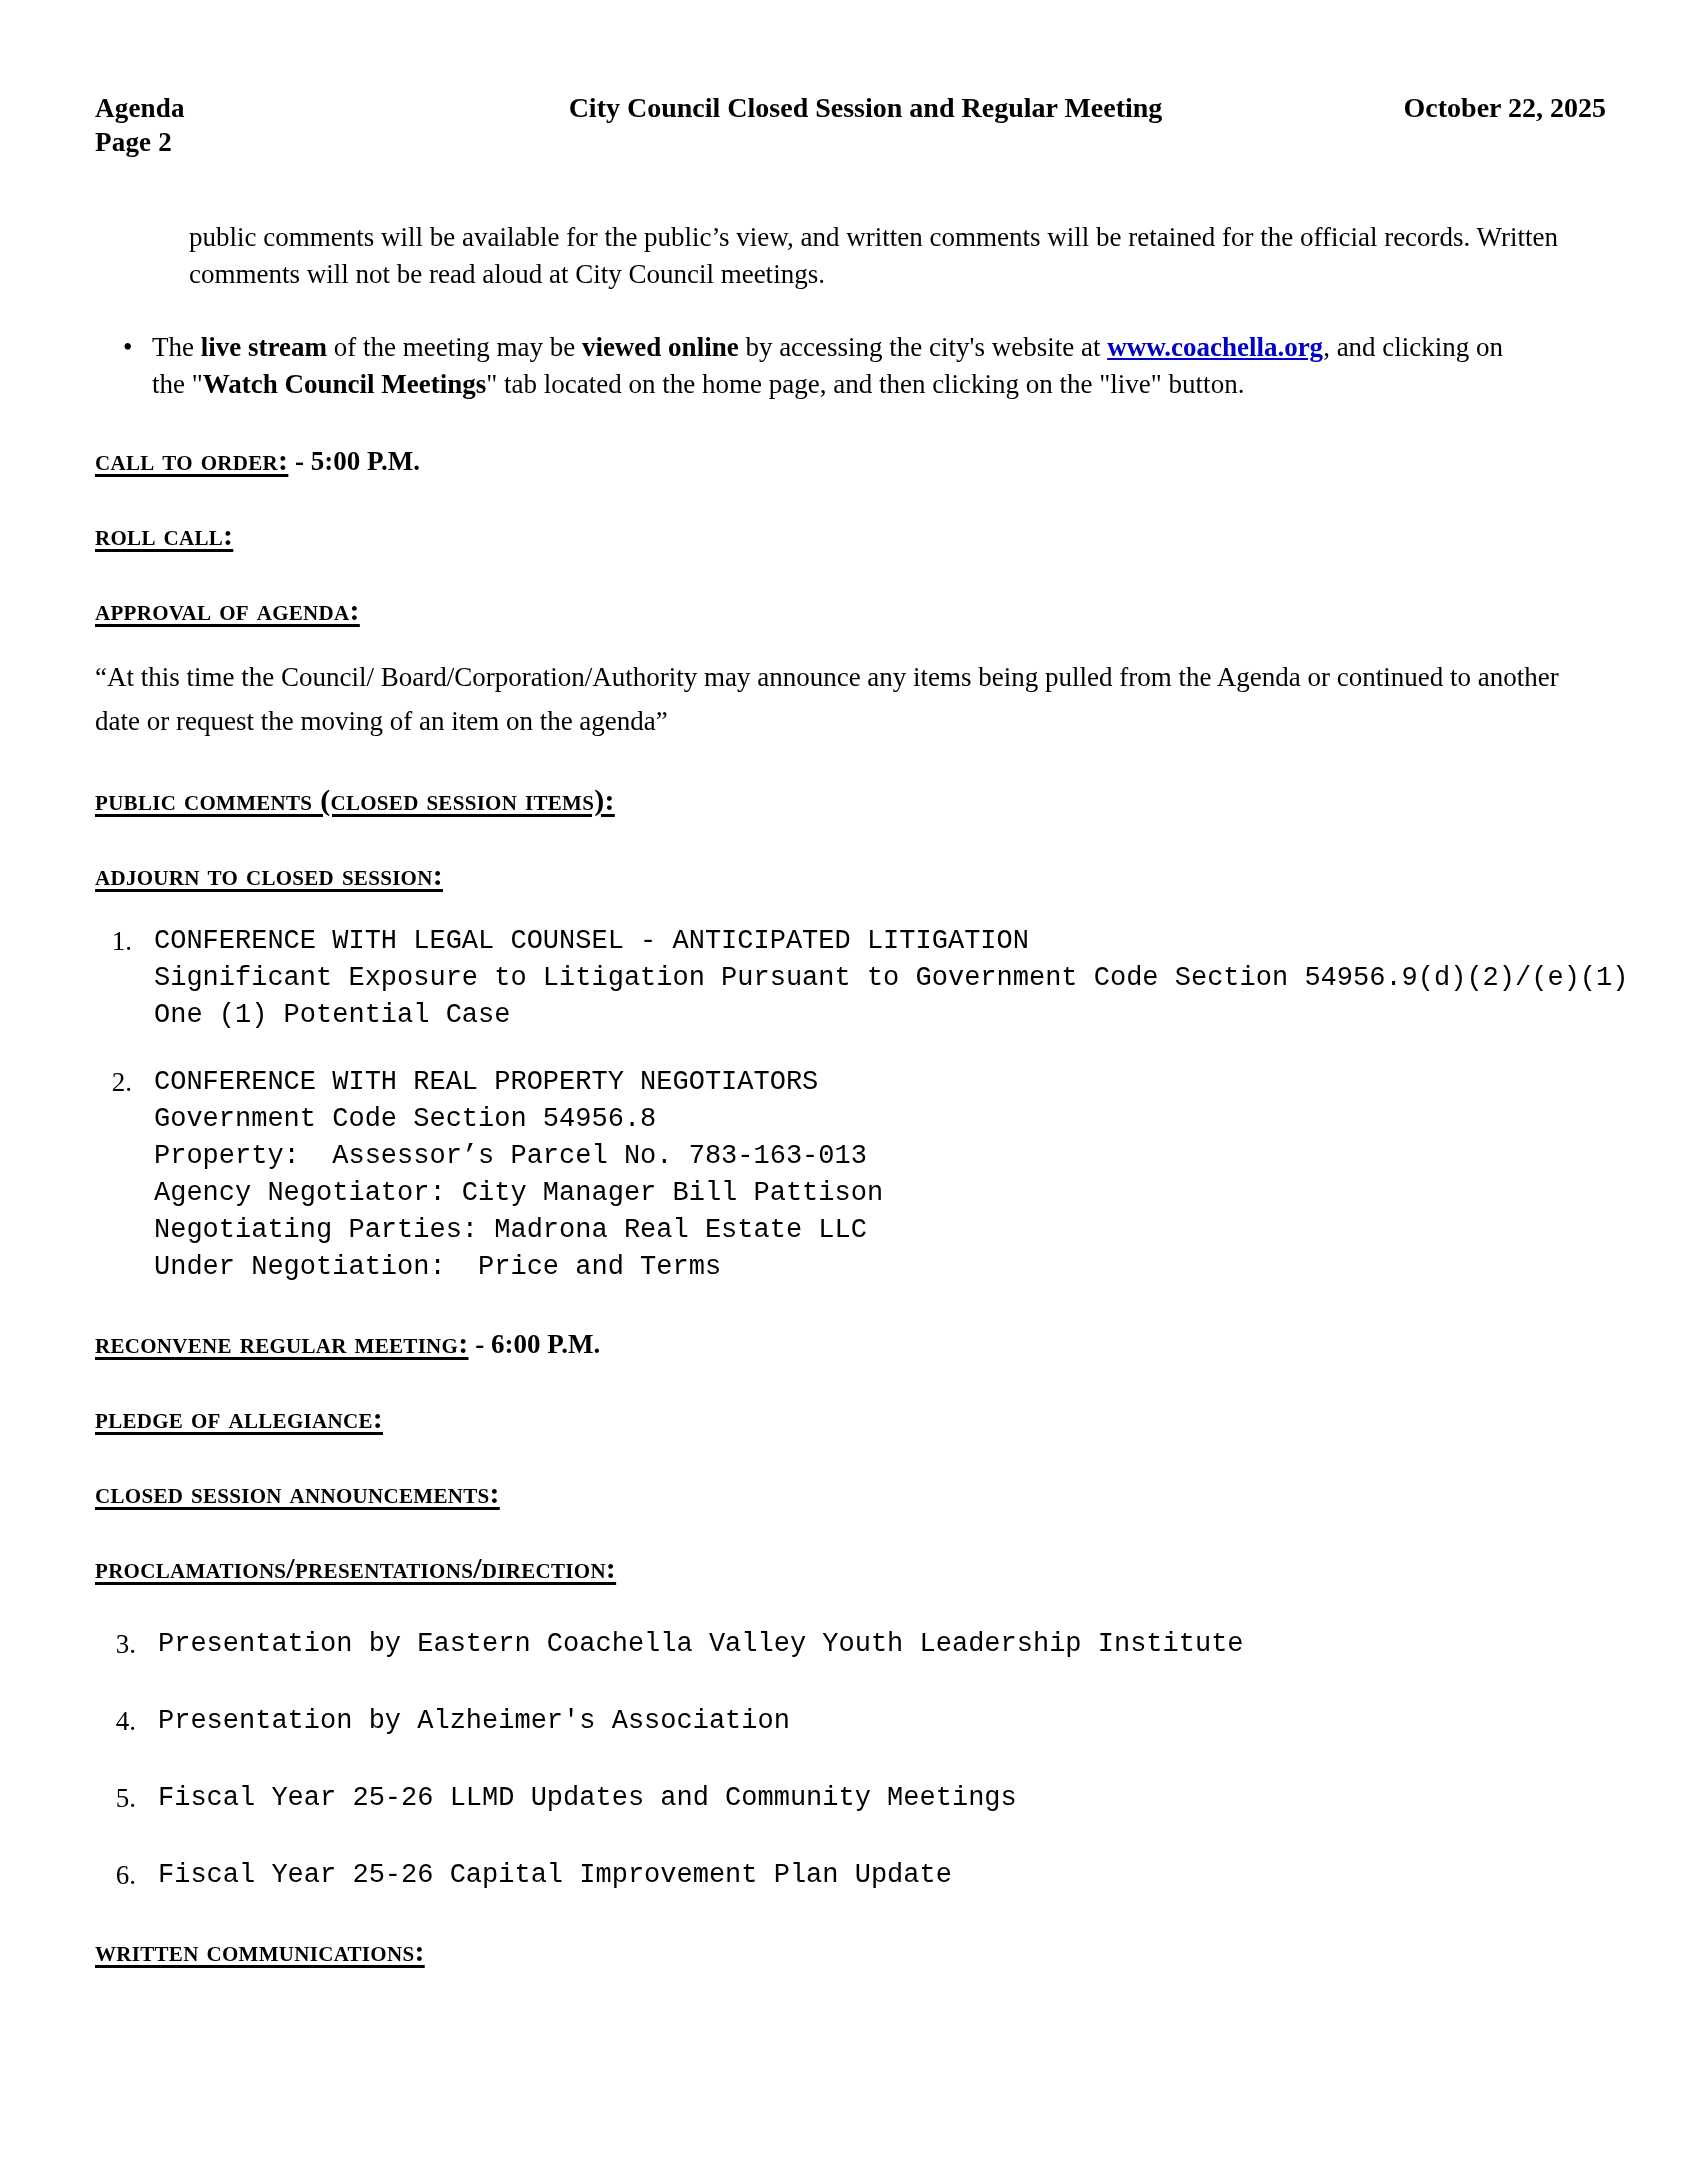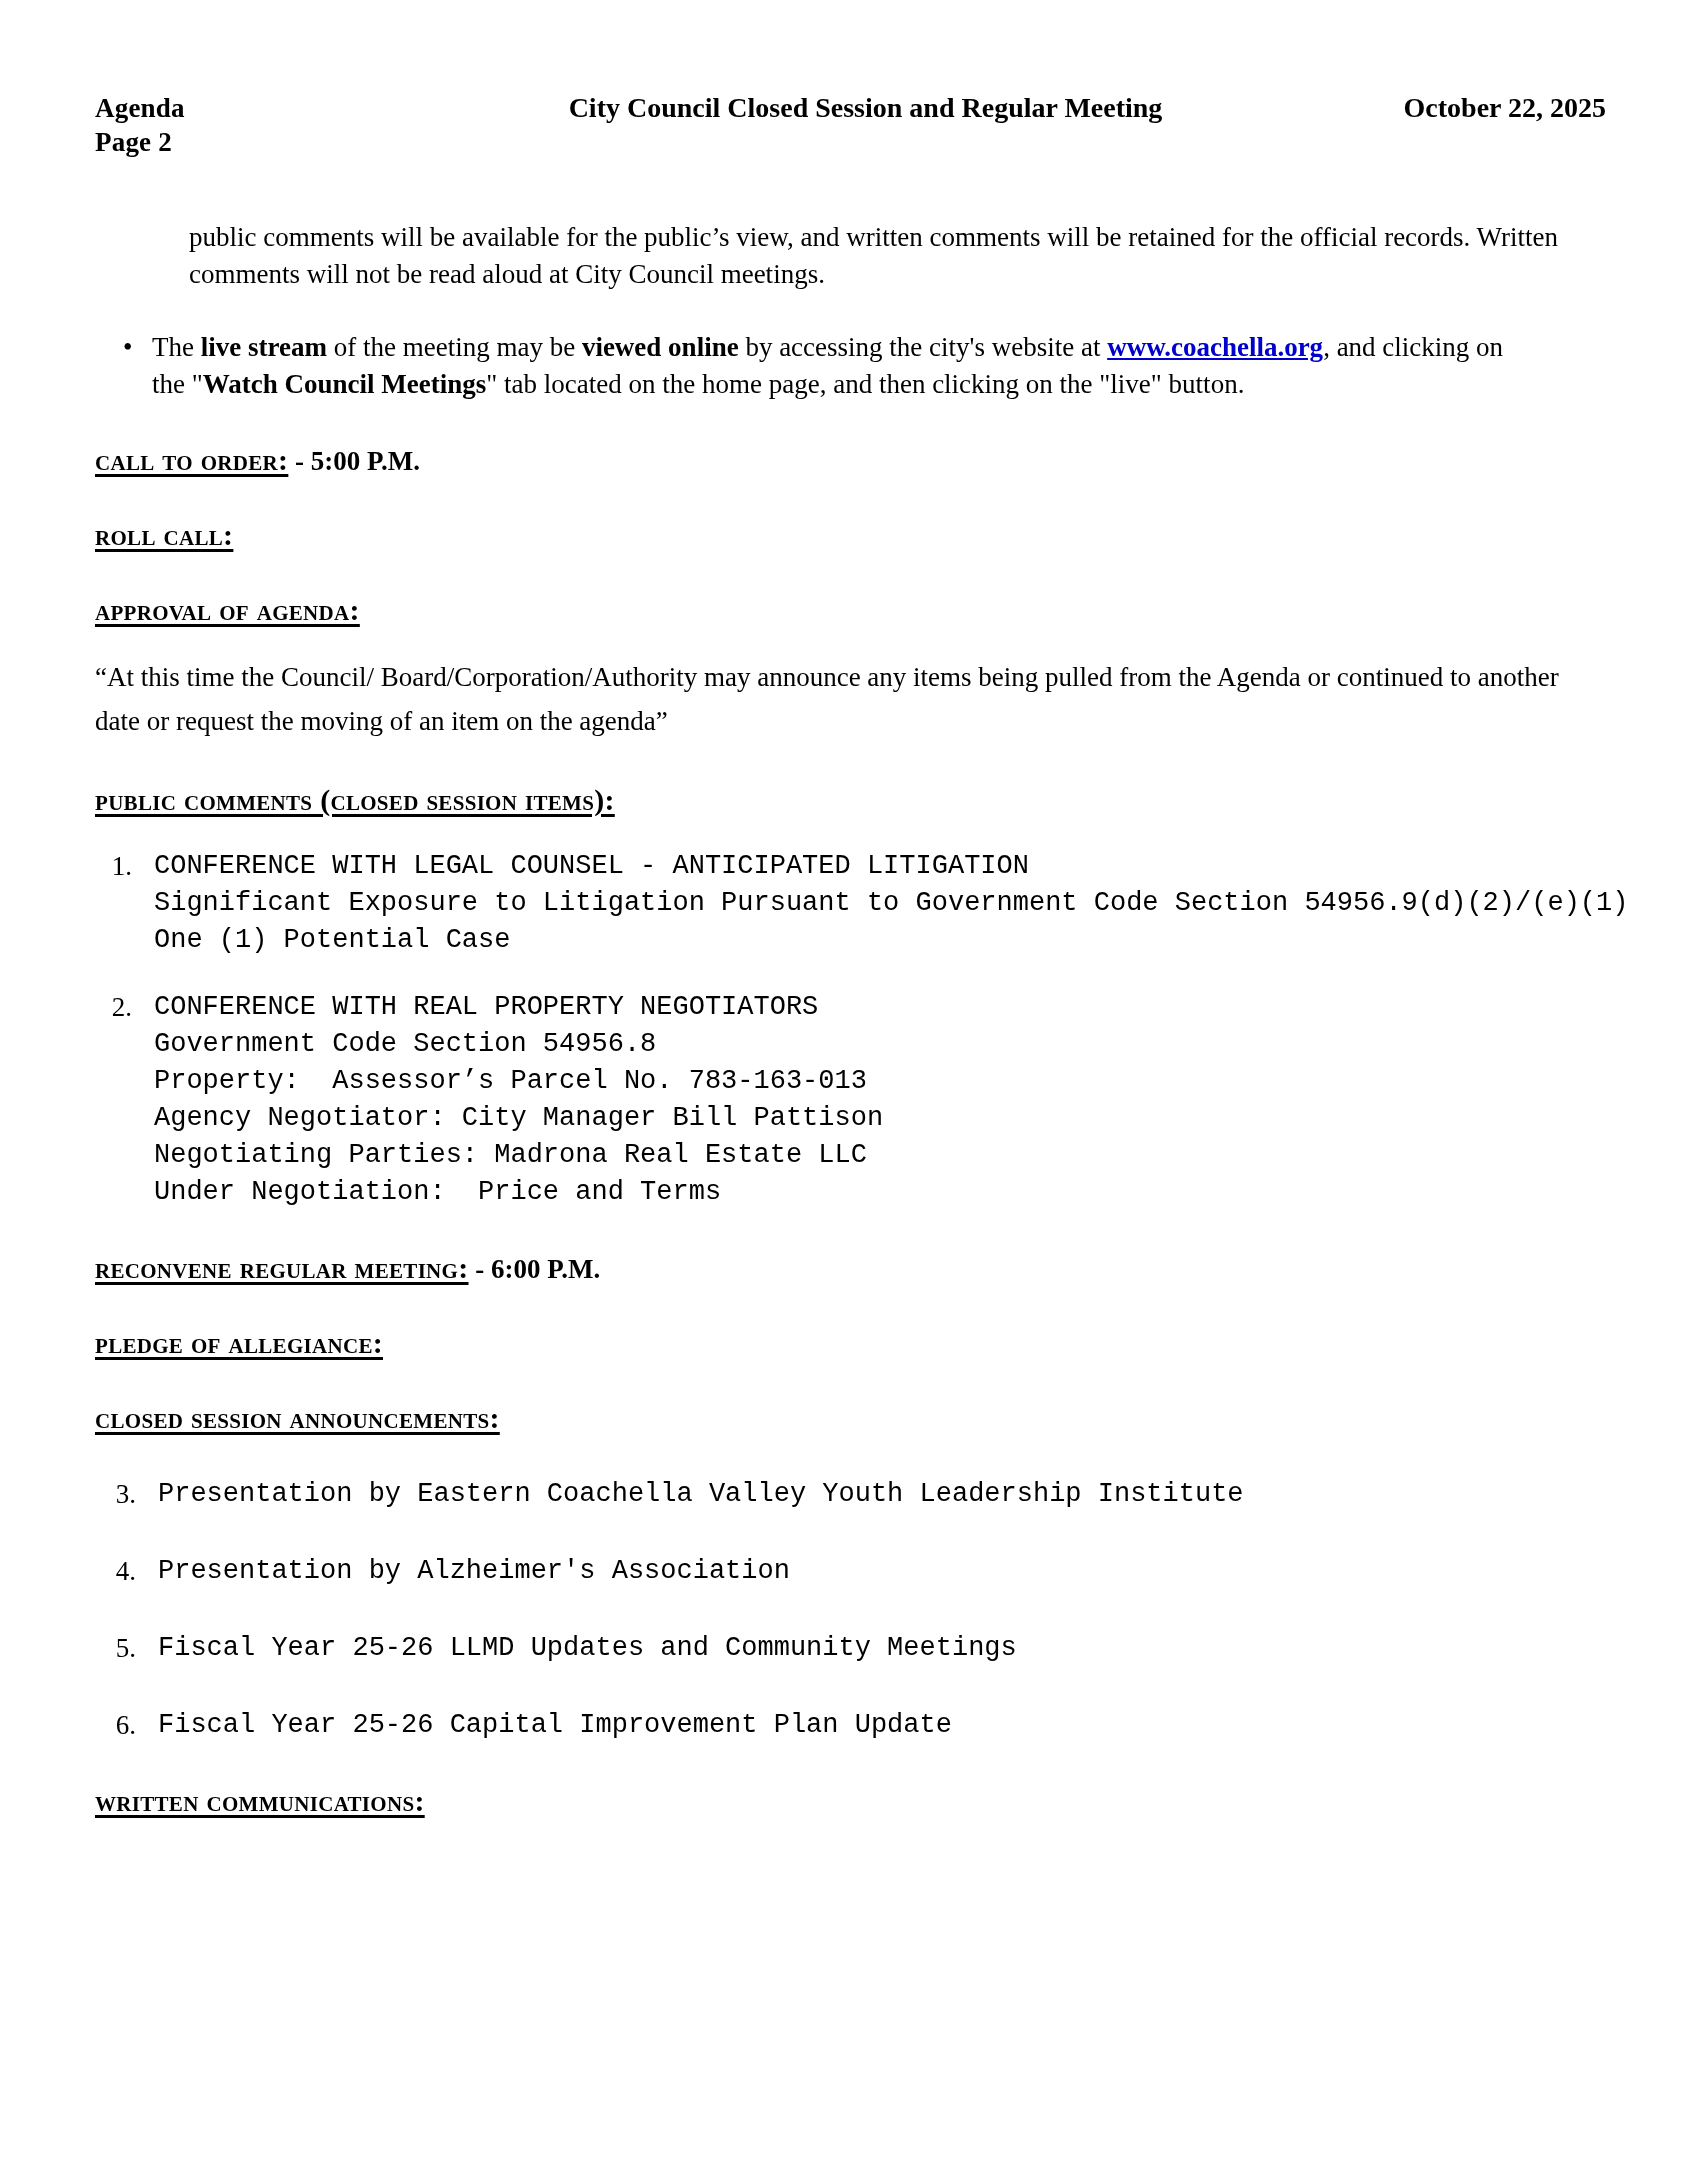--- a/index.html
+++ b/index.html
@@ -196,20 +196,21 @@
     <div class="sec"><span class="sc">Call to Order:</span><span class="sc-suffix"> - 5:00 P.M.</span></div>
 
     <div class="sec"><span class="sc">Roll Call:</span></div>
 
     <div class="sec"><span class="sc">Approval of Agenda:</span></div>
 
     <p class="quote">“At this time the Council/ Board/Corporation/Authority may announce any items being pulled from the Agenda or continued to another date or request the moving of an item on the agenda”</p>
 
     <div class="sec"><span class="sc">Public Comments (Closed Session Items):</span></div>
 
+    <div class="sec"><span class="sc">Adjourn to Closed Session:</span></div>
 
     <div class="olist">
 
       <div class="oitem">
         <div class="onum">1.</div>
         <div class="obody">
           <span class="l">CONFERENCE WITH LEGAL COUNSEL - ANTICIPATED LITIGATION</span>
           <span class="l">Significant Exposure to Litigation Pursuant to Government Code Section 54956.9(d)(2)/(e)(1)</span>
           <span class="l">One (1) Potential Case</span>
         </div>
@@ -228,20 +229,21 @@
       </div>
 
     </div>
 
     <div class="sec"><span class="sc">Reconvene Regular Meeting:</span><span class="sc-suffix"> - 6:00 P.M.</span></div>
 
     <div class="sec"><span class="sc">Pledge of Allegiance:</span></div>
 
     <div class="sec"><span class="sc">Closed Session Announcements:</span></div>
 
+    <div class="sec"><span class="sc">Proclamations/Presentations/Direction:</span></div>
 
     <div class="olist list-pres">
       <div class="oitem">
         <div class="onum">3.</div>
         <div class="obody">Presentation by Eastern Coachella Valley Youth Leadership Institute</div>
       </div>
       <div class="oitem">
         <div class="onum">4.</div>
         <div class="obody">Presentation by Alzheimer's Association</div>
       </div>

